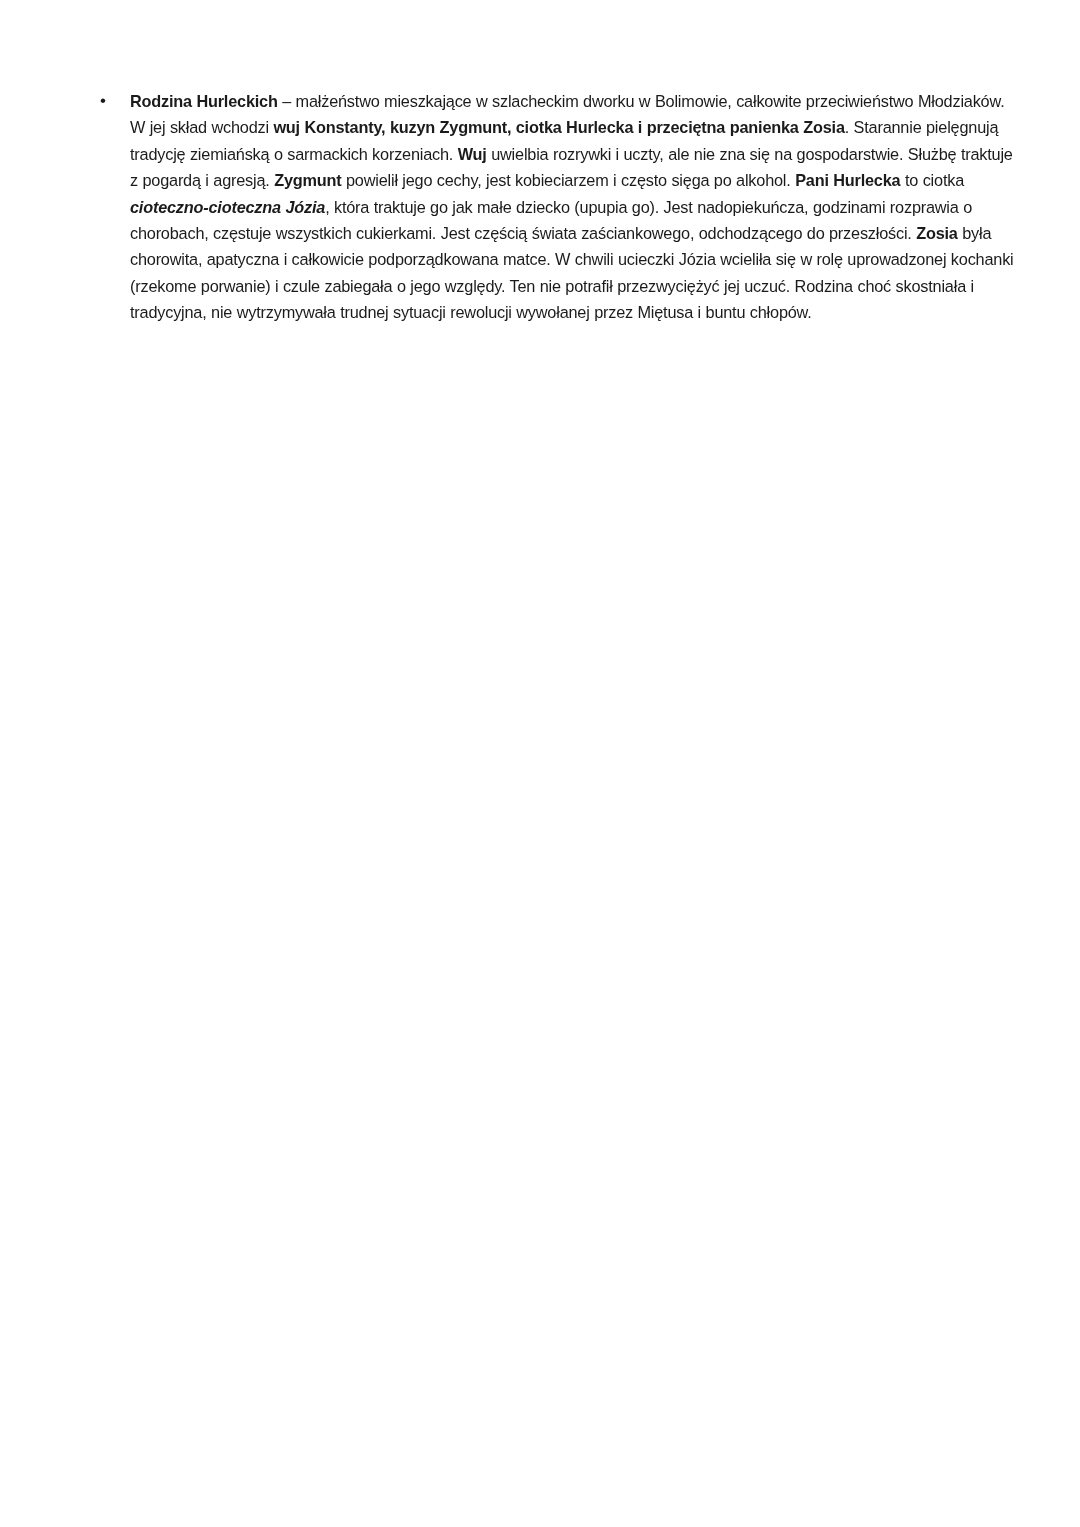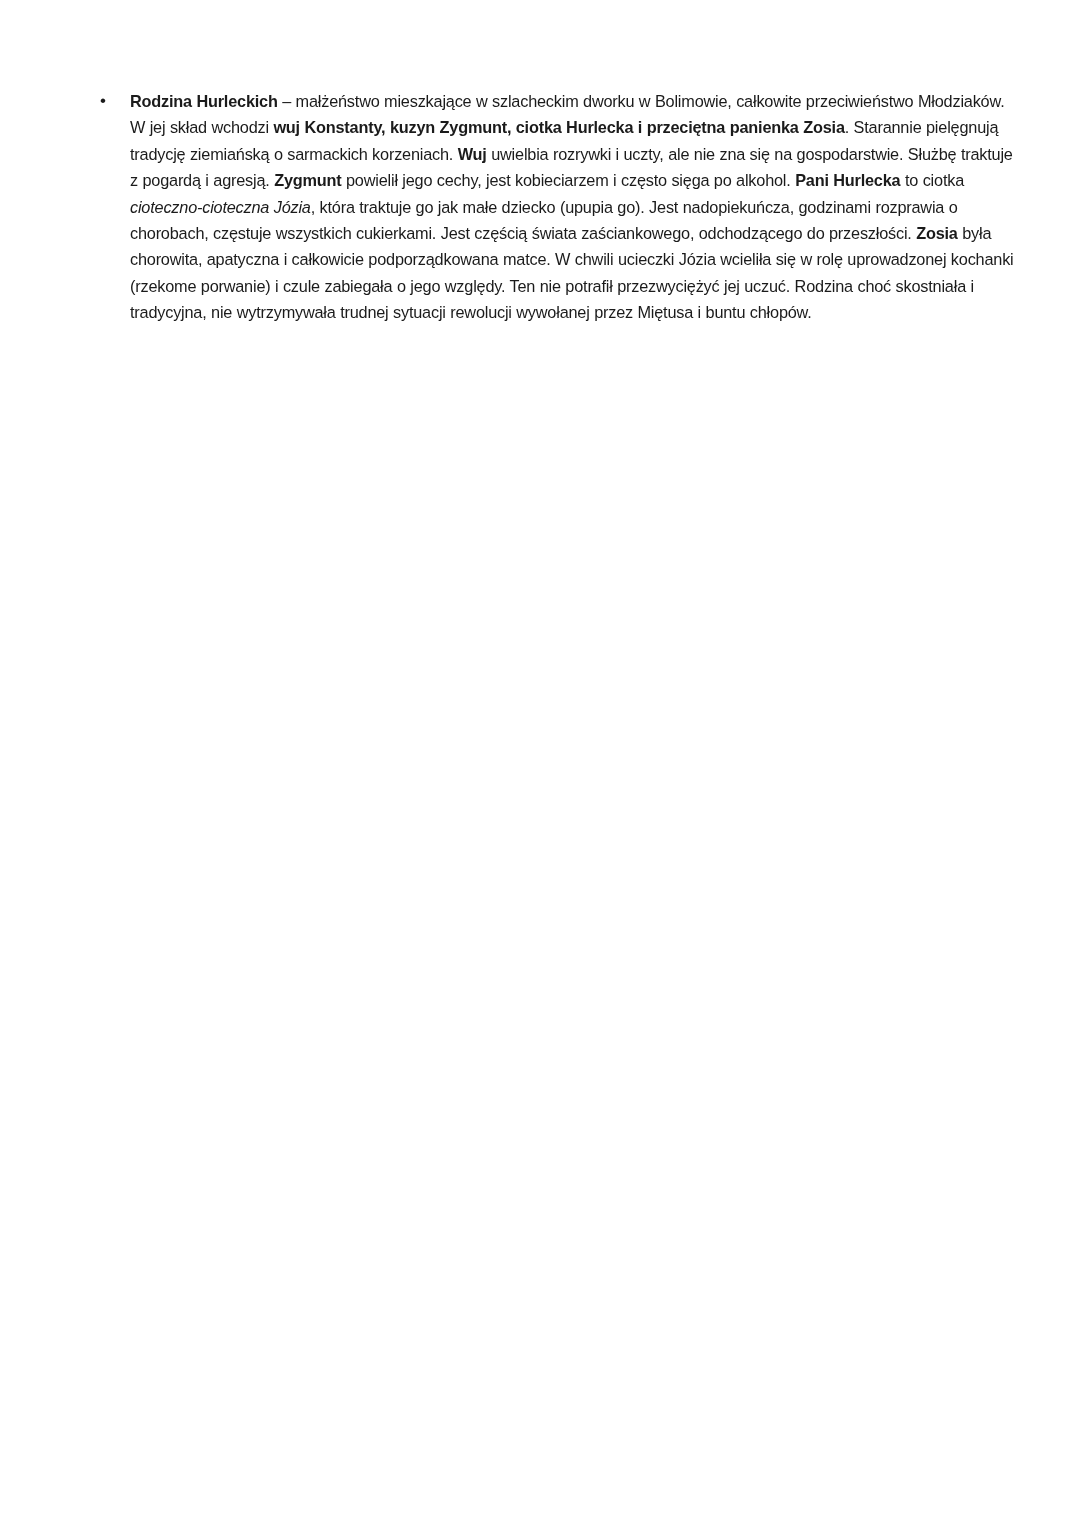--- a/index.html
+++ b/index.html
@@ -39,21 +39,21 @@
     width: 888px;
     font-size: 16.3px;
     line-height: 26.4px;
     letter-spacing: -0.2px;
     color: #1b1b1b;
     text-align: left;
     word-spacing: 0.2px;
   }
   .seg-regular { font-weight: 400; font-style: normal; }
   .seg-bold    { font-weight: 700; font-style: normal; margin-top: 17px; }
-  .seg-italic  { font-weight: 400; font-style: italic; }
+  .seg-italic  { font-weight: 700; font-style: italic; }
 </style>
 </head>
 <body>
 
 <div class="page">
   <ul class="bullet-list">
       <li class="bullet-item">
         <span class="bullet-marker">•</span>
         <div class="para" style="color: rgb(27, 27, 27);"><span class="seg-bold">Rodzina Hurleckich</span><span class="seg-regular"> – małżeństwo mieszkające w szlacheckim dworku w Bolimowie, całkowite przeciwieństwo Młodziaków. W jej skład wchodzi </span><span class="seg-bold">wuj Konstanty, kuzyn Zygmunt, ciotka Hurlecka i przeciętna panienka Zosia</span><span class="seg-regular">. Starannie pielęgnują tradycję ziemiańską o sarmackich korzeniach. </span><span class="seg-bold">Wuj</span><span class="seg-regular"> uwielbia rozrywki i uczty, ale nie zna się na gospodarstwie. Służbę traktuje z pogardą i agresją. </span><span class="seg-bold">Zygmunt</span><span class="seg-regular"> powielił jego cechy, jest kobieciarzem i często sięga po alkohol. </span><span class="seg-bold">Pani Hurlecka</span><span class="seg-regular"> to ciotka </span><span class="seg-italic">cioteczno-cioteczna Józia</span><span class="seg-regular">, która traktuje go jak małe dziecko (upupia go). Jest nadopiekuńcza, godzinami rozprawia o chorobach, częstuje wszystkich cukierkami. Jest częścią świata zaściankowego, odchodzącego do przeszłości. </span><span class="seg-bold">Zosia</span><span class="seg-regular"> była chorowita, apatyczna i całkowicie podporządkowana matce. W chwili ucieczki Józia wcieliła się w rolę uprowadzonej kochanki (rzekome porwanie) i czule zabiegała o jego względy. Ten nie potrafił przezwyciężyć jej uczuć. Rodzina choć skostniała i tradycyjna, nie wytrzymywała trudnej sytuacji rewolucji wywołanej przez Miętusa i buntu chłopów.</span></div>
       </li>

